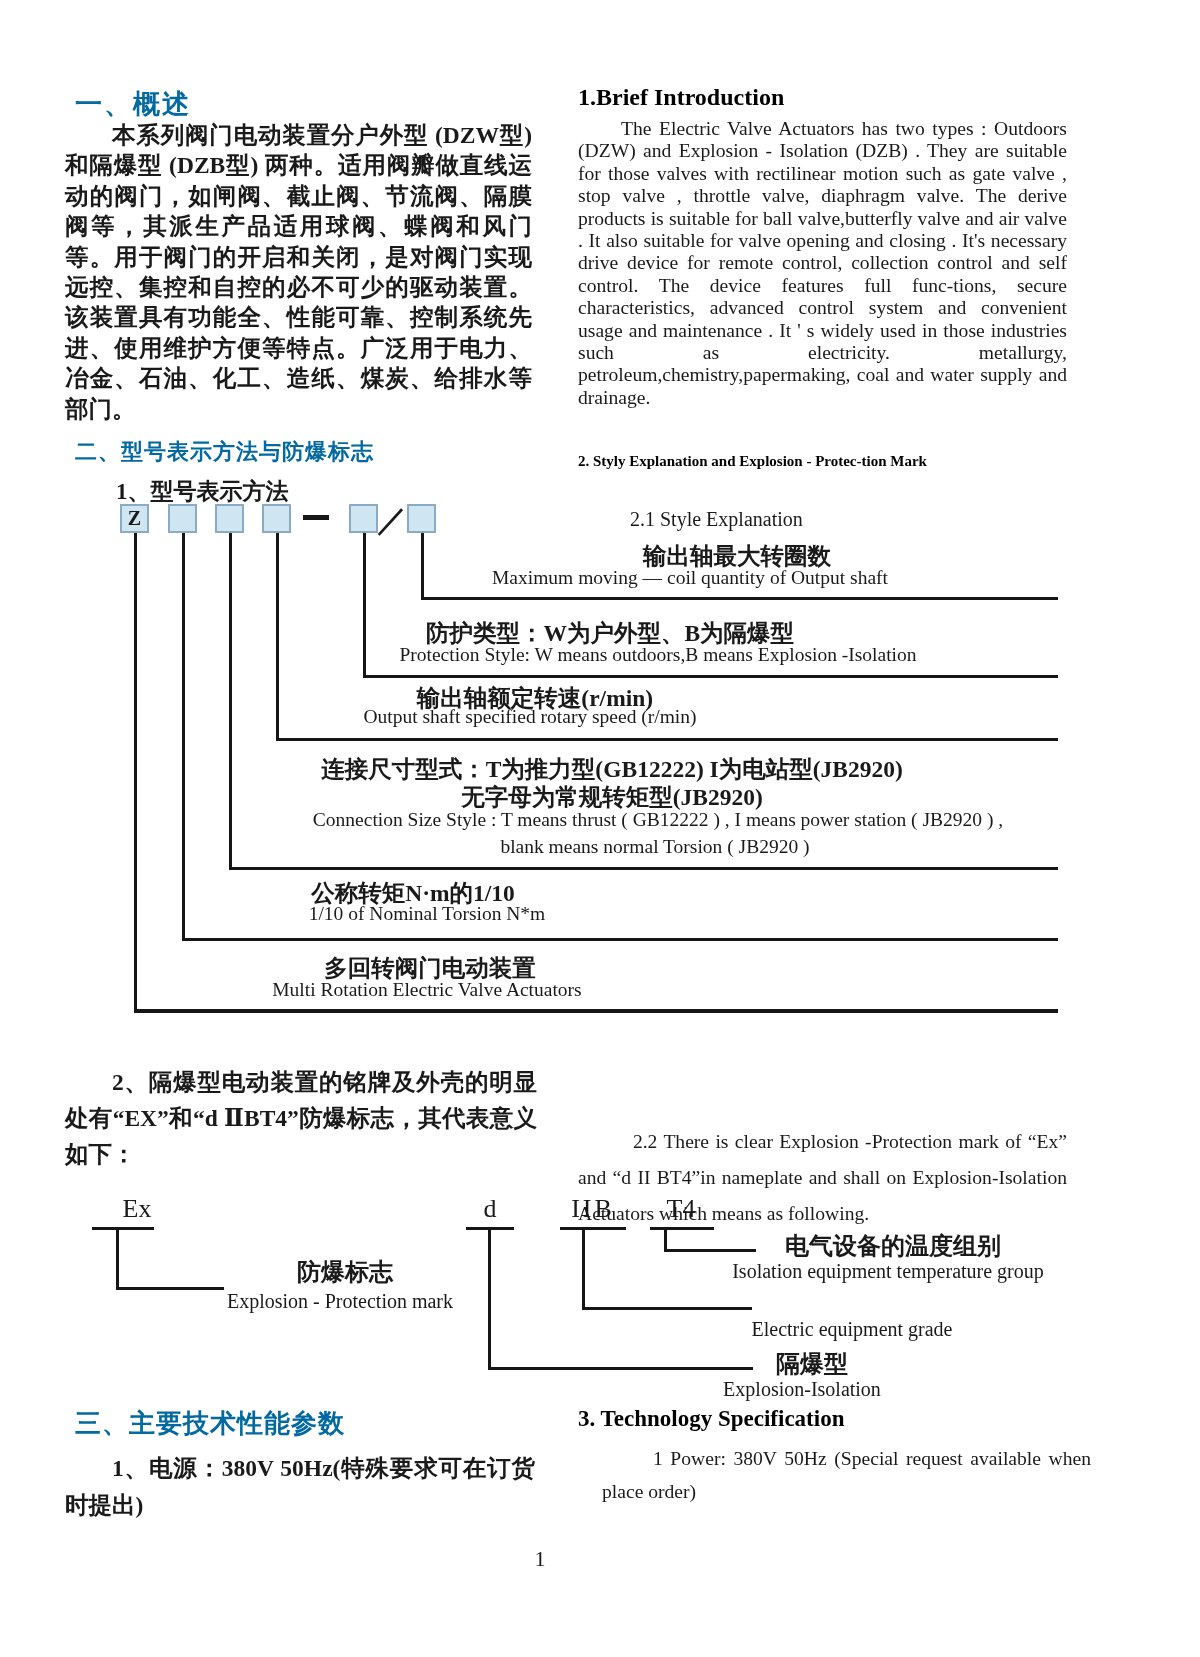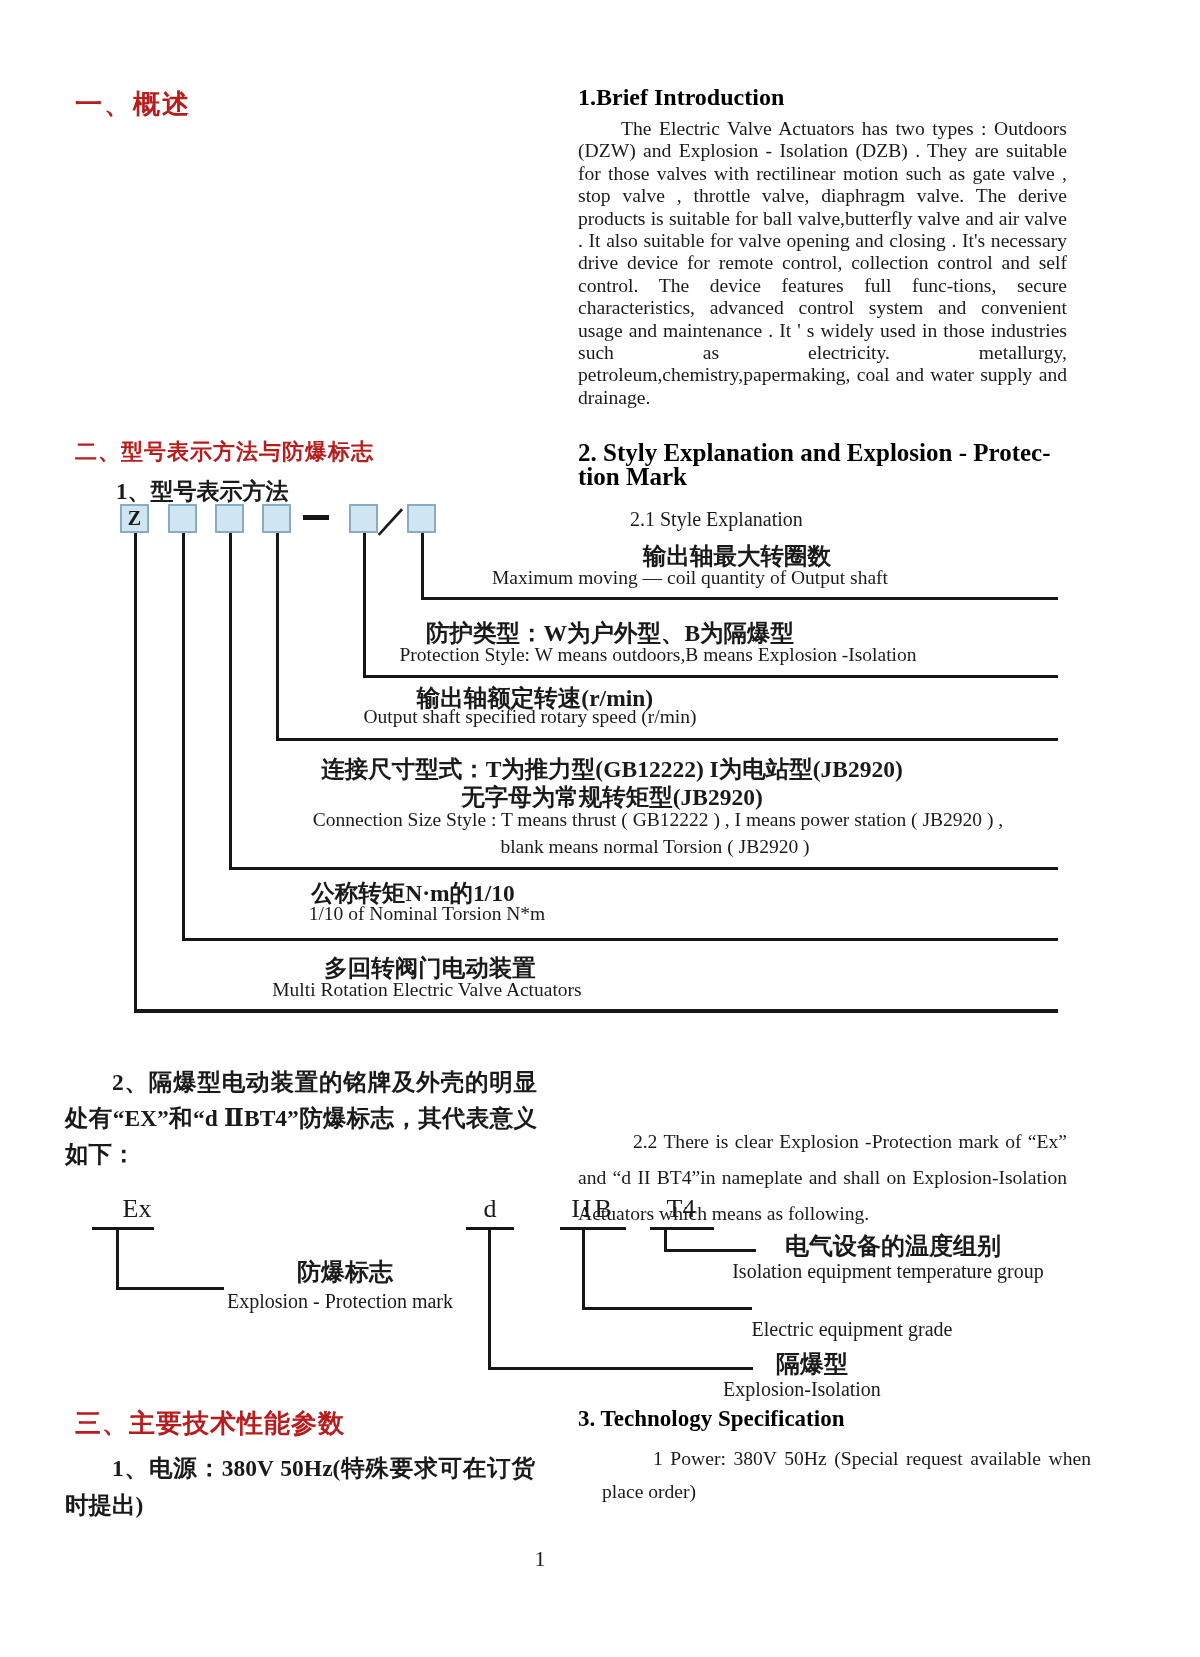--- a/index.html
+++ b/index.html
@@ -3,36 +3,36 @@
 <meta charset="utf-8">
 <style>
   html,body { margin:0; padding:0; background:#ffffff; }
   .page {
     position:relative; width:1200px; height:1657px; background:#ffffff;
     font-family:"Liberation Serif","DejaVu Serif",serif; color:#1a1a1a;
     overflow:hidden;
   }
   .abs { position:absolute; }
   .nowrap { white-space:nowrap; }
-  .cn-head { color:#b91c1c; font-weight:bold; }
+  .cn-head { color:#0369a1; font-weight:bold; }
   .en-head { color:#000000; font-weight:bold; }
   .line { position:absolute; background:#161616; }
 
   
   #cn1-title { left:75px; top:86px; font-size:27px; letter-spacing:2px; }
   #en1-title { left:578px; top:84px; font-size:24px; }
   #cn1-body  { left:65px; top:120px; width:467px; font-size:23.5px; line-height:30.4px;
                font-weight:600; text-align:justify; text-indent:2em; }
   #en1-body  { left:578px; top:118px; width:489px; font-size:19.6px; line-height:22.4px;
                text-align:justify; text-indent:2.2em; }
 
   
   #cn2-title { left:75px; top:437px; font-size:22px; letter-spacing:1px; }
   #cn2-sub   { left:116px; top:476px; font-size:23px; font-weight:600; }
-  #en2-title { left:578px; top:441px; width:500px; font-size:25px; line-height:24px; }
+  #en2-title { left:578px; top:441px; width:500px; font-size:15px; line-height:40px; }
   #en2-sub   { left:630px; top:508px; font-size:20px; }
 
   
   .box { position:absolute; top:504px; width:29px; height:29px; box-sizing:border-box;
          background:#cfe5f2; border:2px solid #8aabc2; text-align:center;
          font-size:20px; font-weight:bold; line-height:25px; }
   #box1 { left:120px; } #box2 { left:168px; } #box3 { left:215px; }
   #box4 { left:262px; } #box5 { left:349px; } #box6 { left:407px; }
   #code-dash  { left:303px; top:515px; width:26px; height:5px; }
   #code-slash { left:377px; top:500px; font-size:30px; font-weight:600; }
@@ -115,20 +115,21 @@
 
   #pagenum { left:520px; top:1546px; width:40px; font-size:22px; text-align:center; }
 </style>
 </head>
 <body>
 
 <div class="page">
 
   <div class="abs nowrap cn-head" id="cn1-title">一、概述</div>
   <div class="abs nowrap en-head" id="en1-title">1.Brief Introduction</div>
+  <div class="abs" id="cn1-body">本系列阀门电动装置分户外型 (DZW型) 和隔爆型 (DZB型) 两种。适用阀瓣做直线运动的阀门，如闸阀、截止阀、节流阀、隔膜阀等，其派生产品适用球阀、蝶阀和风门等。用于阀门的开启和关闭，是对阀门实现远控、集控和自控的必不可少的驱动装置。该装置具有功能全、性能可靠、控制系统先进、使用维护方便等特点。广泛用于电力、冶金、石油、化工、造纸、煤炭、给排水等部门。</div>
   <div class="abs" id="en1-body">The Electric  Valve Actuators has two types : Outdoors (DZW) and Explosion - Isolation (DZB) . They are suitable for those valves with rectilinear motion such as gate valve , stop valve , throttle valve, diaphragm valve. The derive products is suitable for ball valve,butterfly valve and air valve . It also suitable for valve opening and closing . It's necessary drive device for remote control, collection control and self control. The device features full func-tions, secure characteristics, advanced control system and convenient usage and maintenance . It ' s widely used in those industries such as electricity. metallurgy, petroleum,chemistry,papermaking, coal and water supply and drainage.</div>
 
   <div class="abs nowrap cn-head" id="cn2-title">二、型号表示方法与防爆标志</div>
   <div class="abs nowrap" id="cn2-sub">1、型号表示方法</div>
   <div class="abs en-head" id="en2-title">2. Styly Explanation and Explosion - Protec-tion Mark</div>
   <div class="abs nowrap" id="en2-sub">2.1 Style Explanation</div>
 
   <div class="box" id="box1">Z</div>
   <div class="box" id="box2"></div>
   <div class="box" id="box3"></div>

